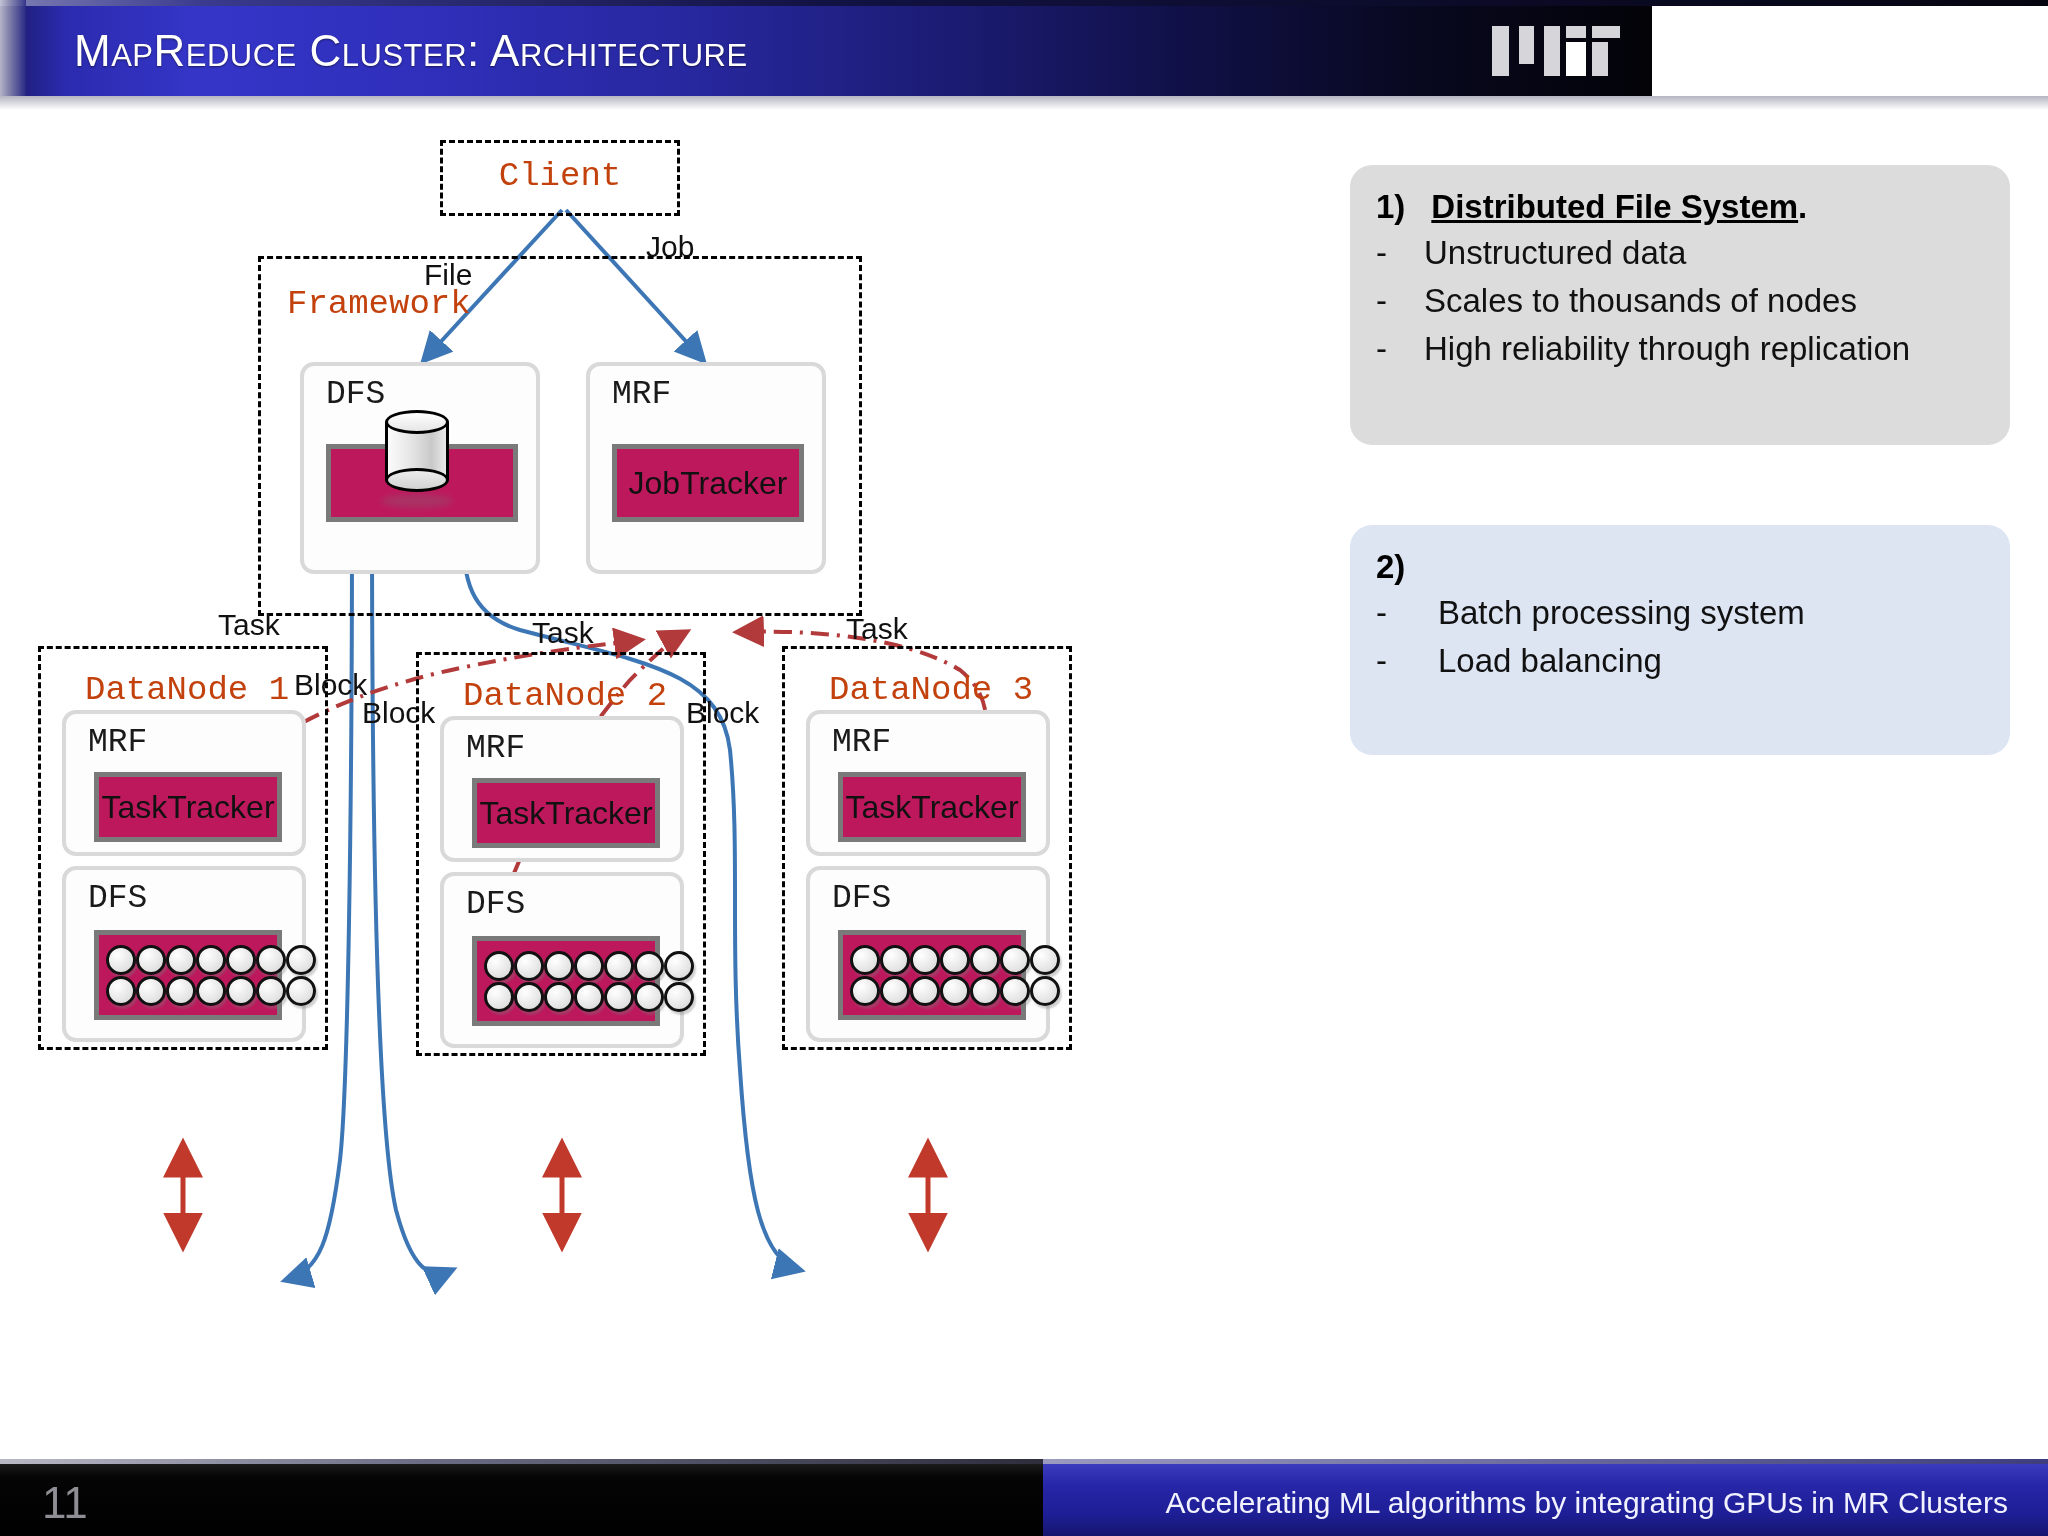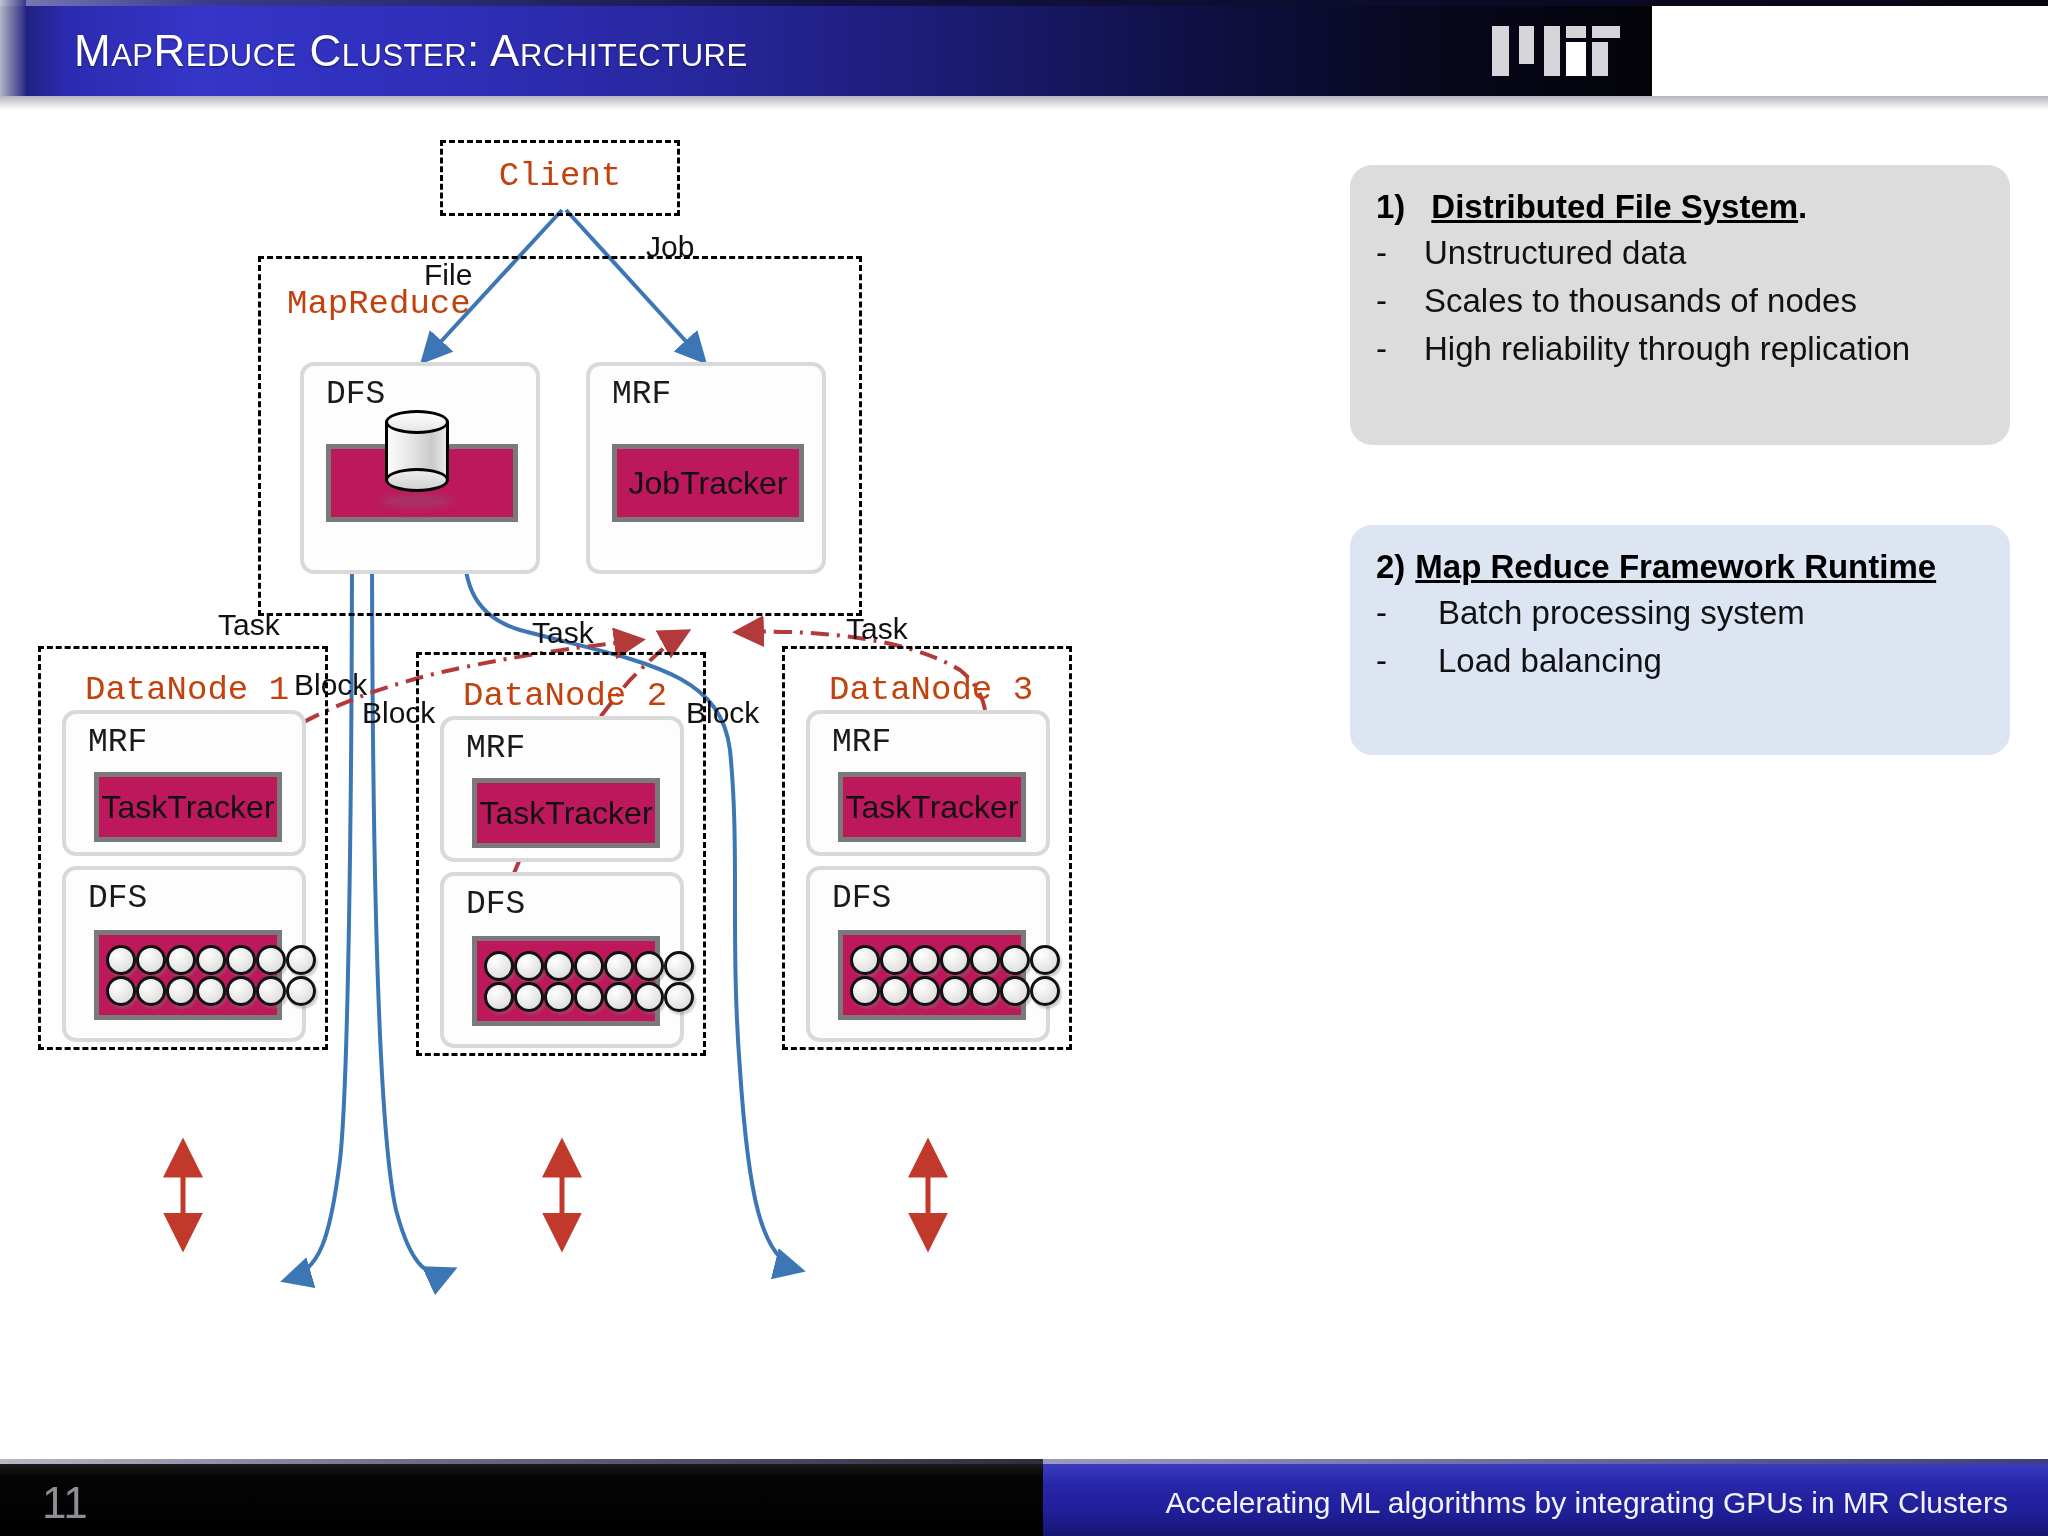--- a/index.html
+++ b/index.html
@@ -173,21 +173,20 @@
     </div>
     <div class="co-row">
       <span class="co-dash">-</span>
       <span class="co-text">High reliability through replication</span>
     </div>
   </div>
 
   <div class="callout blue">
     <div class="co-head">
       <span class="co-num tight">2)</span>
-      <span><span class="co-head-text">Map Reduce Framework Runtime</span><span class="co-head-dot"></span></span>
     </div>
     <div class="co-row">
       <span class="co-dash wide">-</span>
       <span class="co-text">Batch processing system</span>
     </div>
     <div class="co-row">
       <span class="co-dash wide">-</span>
       <span class="co-text">Load balancing</span>
     </div>
   </div>
@@ -229,21 +228,21 @@
     </svg>
 
     <div class="dashbox" style="left:440px;top:30px;width:240px;height:76px;">
       <div class="boxlabel" style="left:0;right:0;top:14px;text-align:center;">Client</div>
     </div>
 
     <div class="edge-label" style="left:424px;top:120px;margin-top:28px;">File</div>
     <div class="edge-label" style="left:646px;top:120px;">Job</div>
 
     <div class="dashbox" style="left:258px;top:146px;width:604px;height:360px;">
-      <div class="boxlabel" style="left:26px;top:26px;">MapReduce</div>
+      <div class="boxlabel" style="left:26px;top:26px;">Framework</div>
     </div>
 
     <div class="softbox" style="left:300px;top:252px;width:240px;height:212px;">
       <div class="soft-label">DFS</div>
       <div class="greybox" style="left:22px;top:78px;width:192px;height:78px;"></div>
     </div>
     <div class="cyl-shadow" style="left:381px;top:384px;"></div>
     <div class="cyl" style="left:385px;top:300px;">
       <div class="body"></div>
         <div class="bot"></div>

